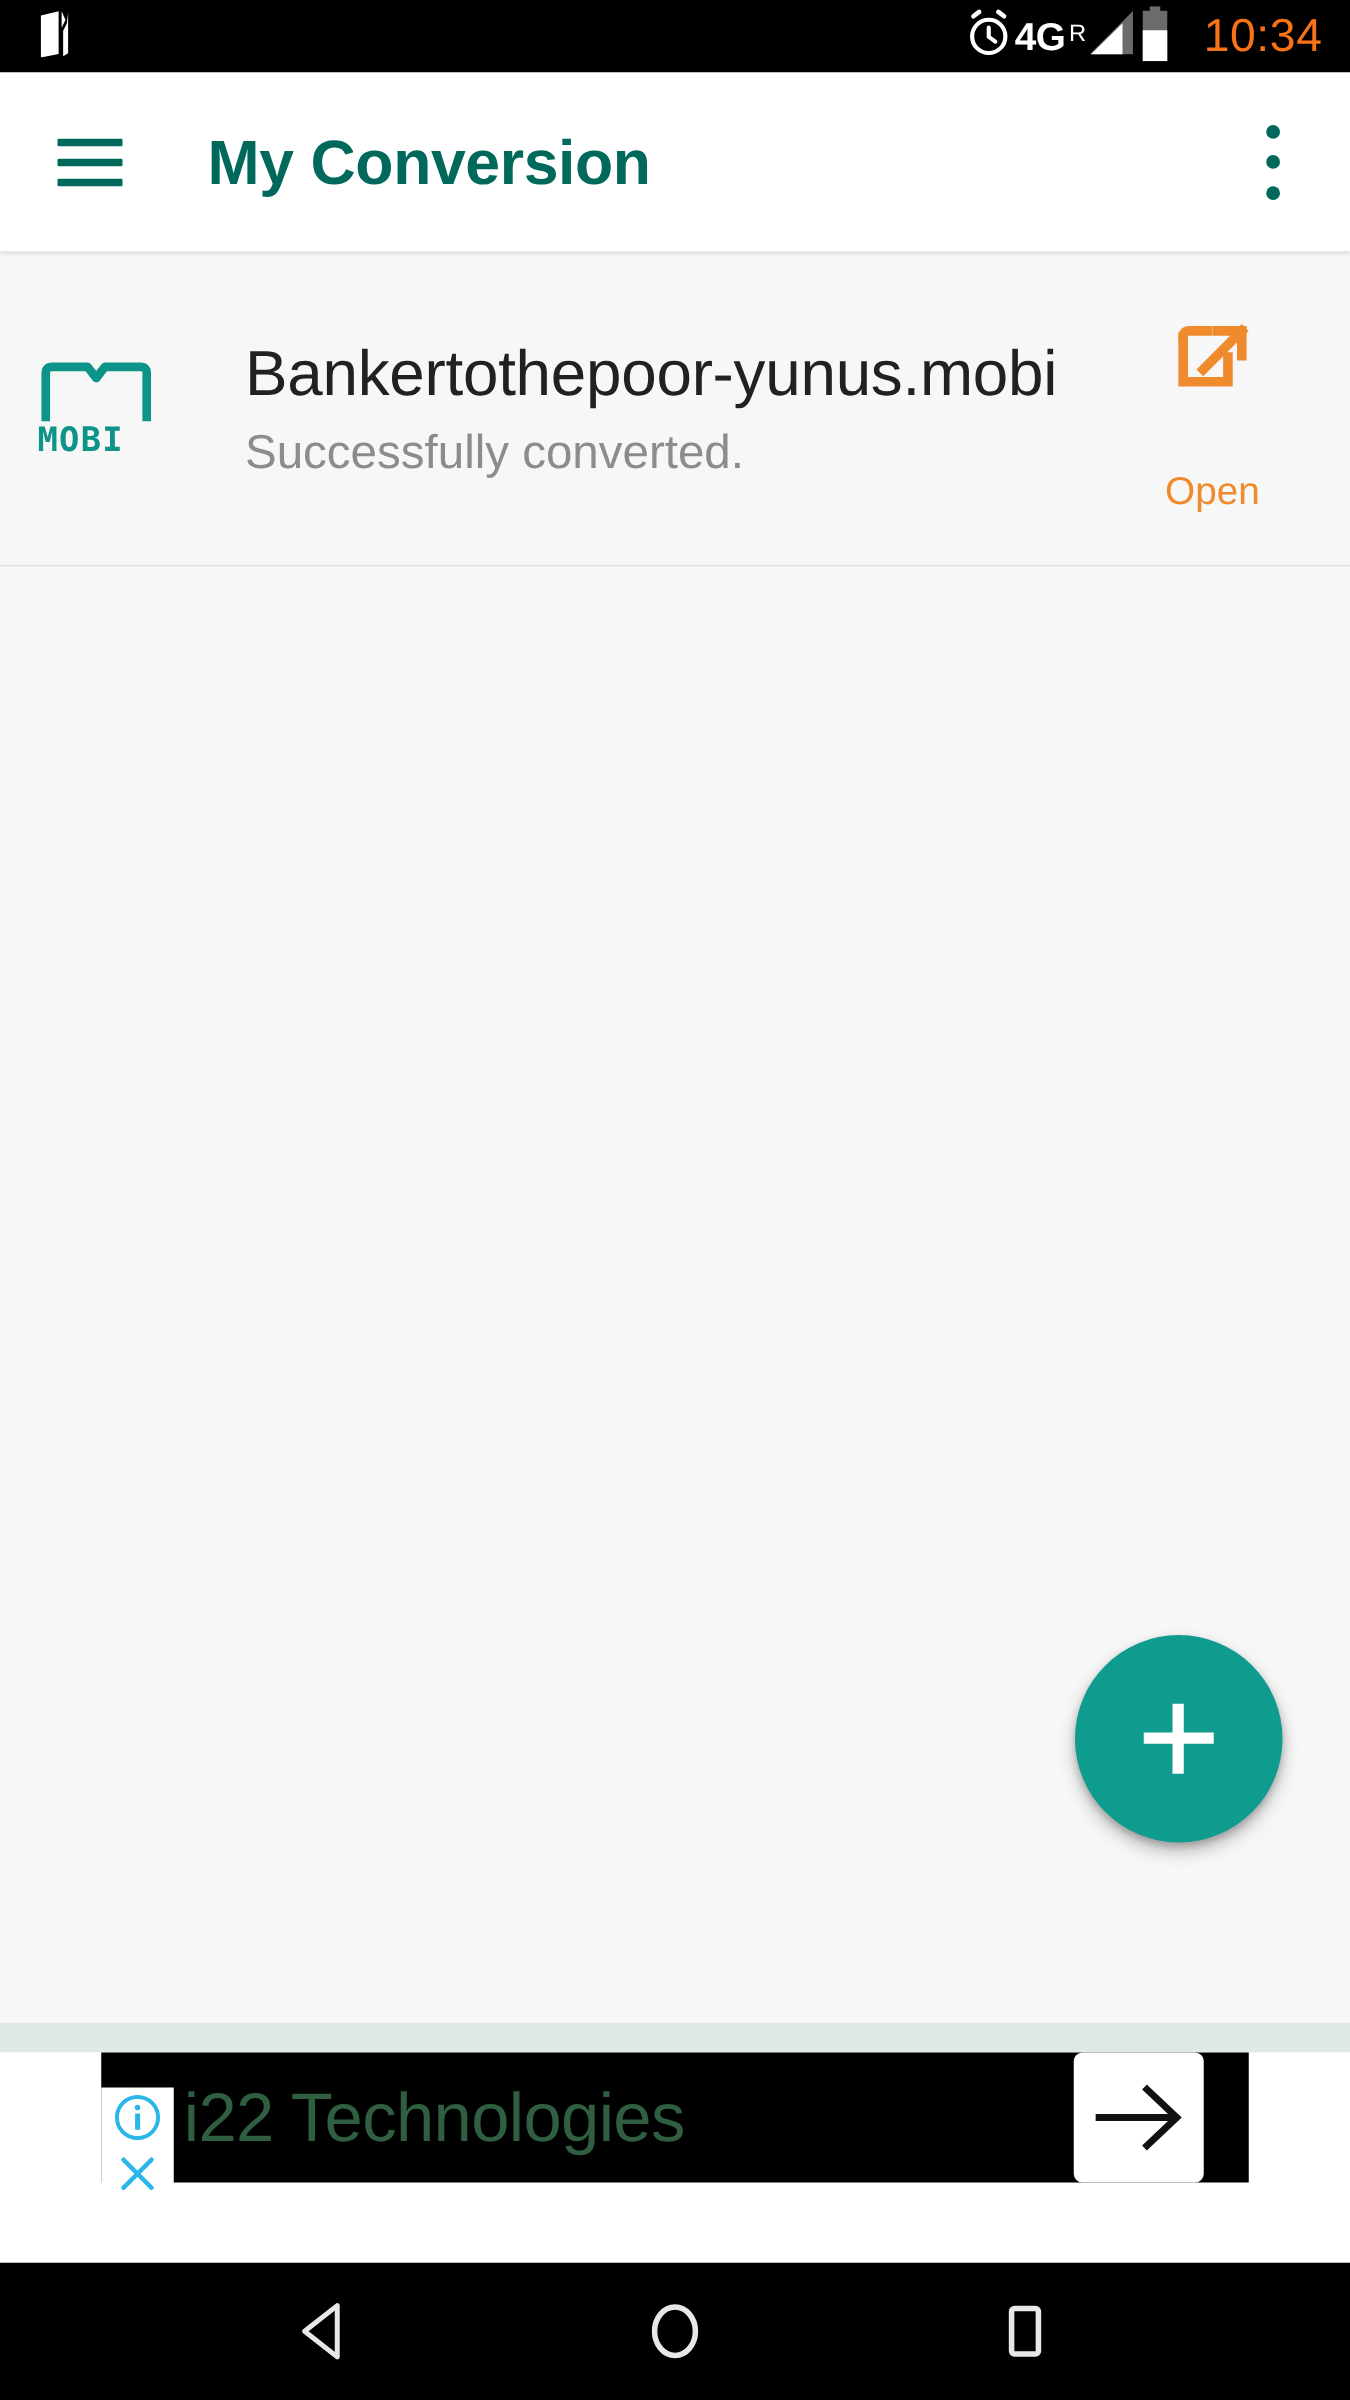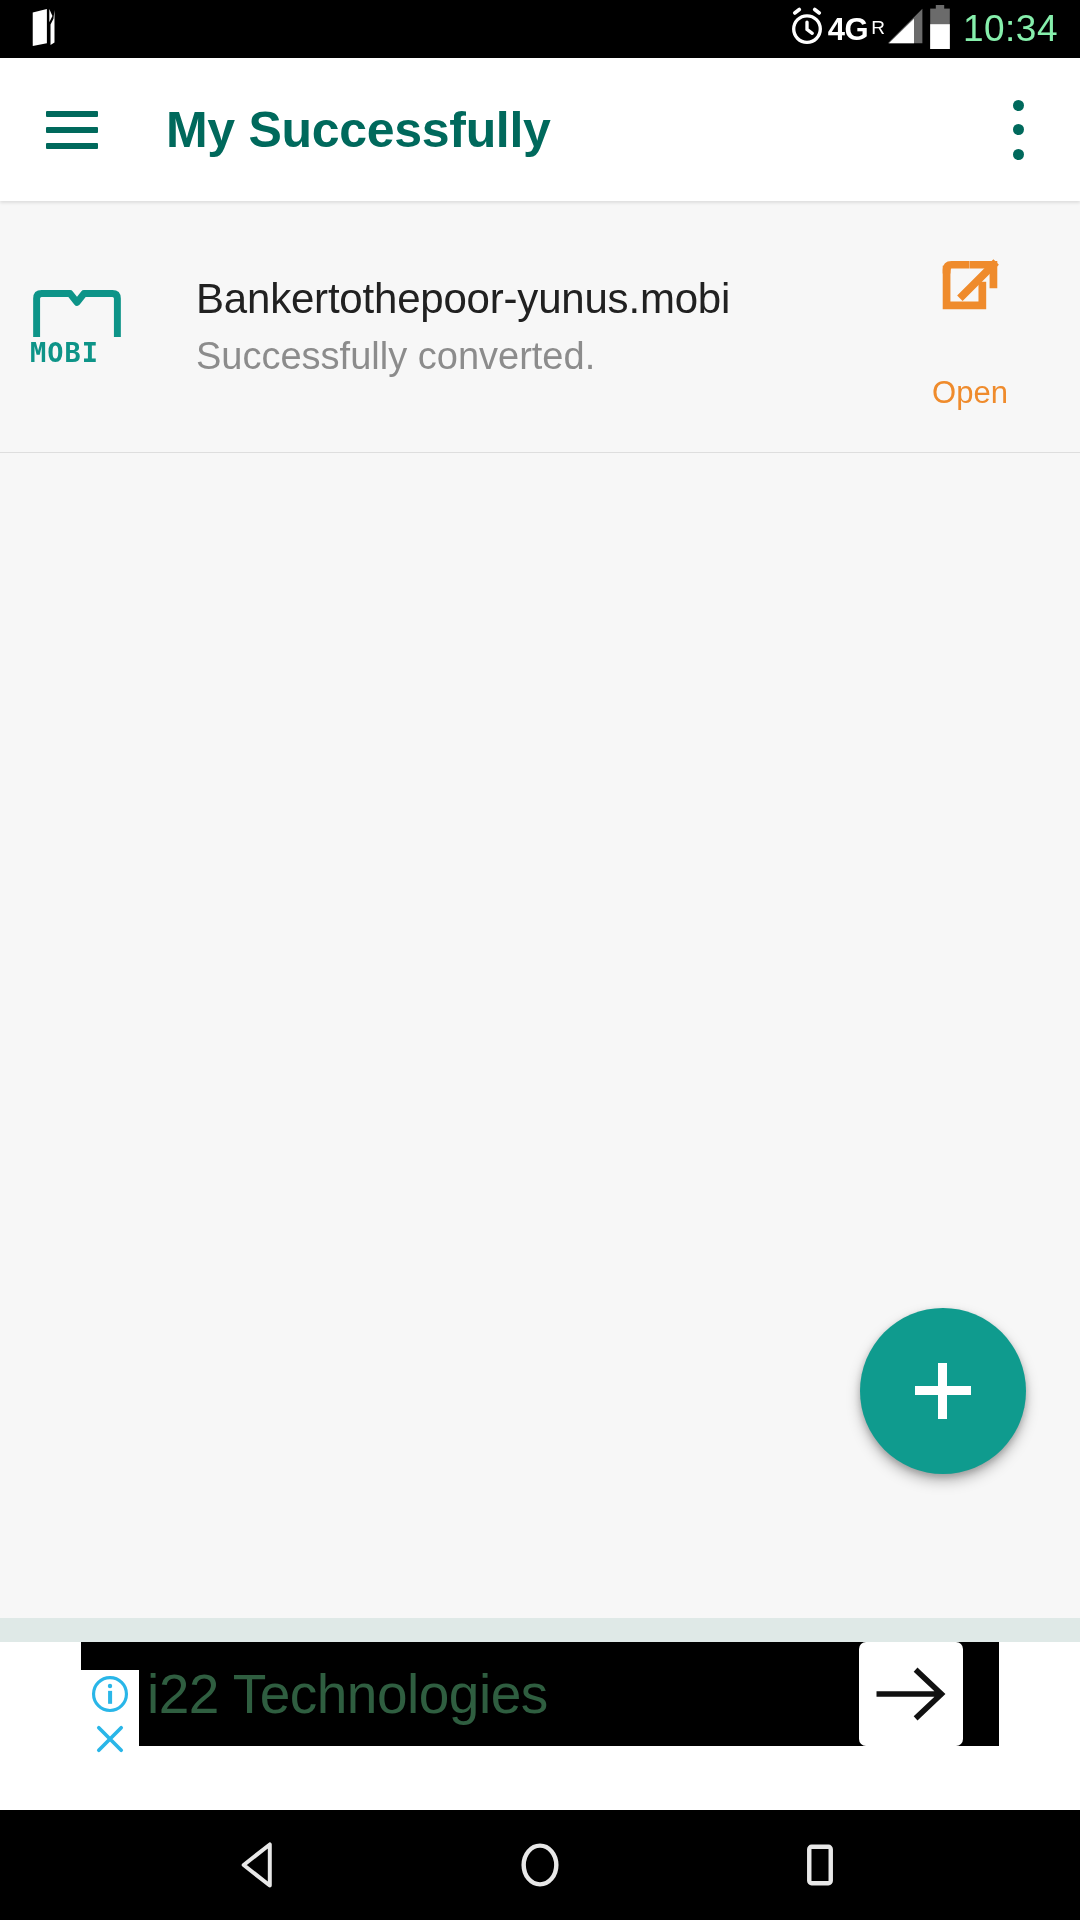--- a/index.html
+++ b/index.html
@@ -19,22 +19,22 @@
   
   .status-bar {
     height:58px; background:#000000;
     display:flex; align-items:center;
     padding:0 22px 0 28px;
     flex:0 0 58px;
   }
   .sb-left { display:flex; align-items:center; gap:14px; }
   .sb-right { margin-left:auto; display:flex; align-items:center; gap:0; }
   .sb-clock {
-    color:#86efac; font-size:37px; font-weight:400;
-    letter-spacing:0.5px; margin-left:10px;
+    color:#f97316; font-size:37px; font-weight:400;
+    letter-spacing:0.5px; margin-left:26px;
   }
   .net-label {
     color:#ffffff; font-size:31px; font-weight:700;
     letter-spacing:-0.5px; line-height:1;
   }
   .net-roam {
     color:#ffffff; font-size:19px; font-weight:500;
     align-self:flex-start; margin-top:4px; margin-left:3px; line-height:1;
   }
   .net-group { display:flex; align-items:flex-start; }
@@ -73,21 +73,21 @@
     display:flex; flex-direction:column; align-items:flex-start; justify-content:center;
   }
   .mobi-mark { width:94px; height:50px; display:block; }
   .mobi-word {
     font-family:"DejaVu Sans Mono", monospace;
     color:#0d9488; font-size:27px; font-weight:700;
     letter-spacing:1px; margin-top:2px; line-height:1;
   }
   .item-text { flex:1 1 auto; padding-left:46px; min-width:0; }
   .item-title {
-    color:#212121; font-size:42px; font-weight:400;
+    color:#212121; font-size:51px; font-weight:400;
     line-height:1.16; letter-spacing:-0.2px;
     white-space:nowrap; overflow:hidden; text-overflow:ellipsis;
   }
   .item-sub {
     color:#8c8c8c; font-size:38px; font-weight:400;
     margin-top:11px; line-height:1.16;
   }
   .item-action {
     flex:0 0 160px; display:flex; flex-direction:column;
     align-items:center; justify-content:center; cursor:pointer;gap:48px;
@@ -211,21 +211,21 @@
       <span class="sb-clock">10:34</span>
     </div>
   </div>
 
   <div class="app-bar">
     <div class="hamburger">
       <span></span>
         <span></span>
         <span></span>
     </div>
-    <div class="app-title">My Successfully</div>
+    <div class="app-title">My Conversion</div>
     <div class="overflow">
       <i></i>
         <i></i>
         <i></i>
     </div>
   </div>
 
   <div class="list-area">
 
     <div class="list-item">

